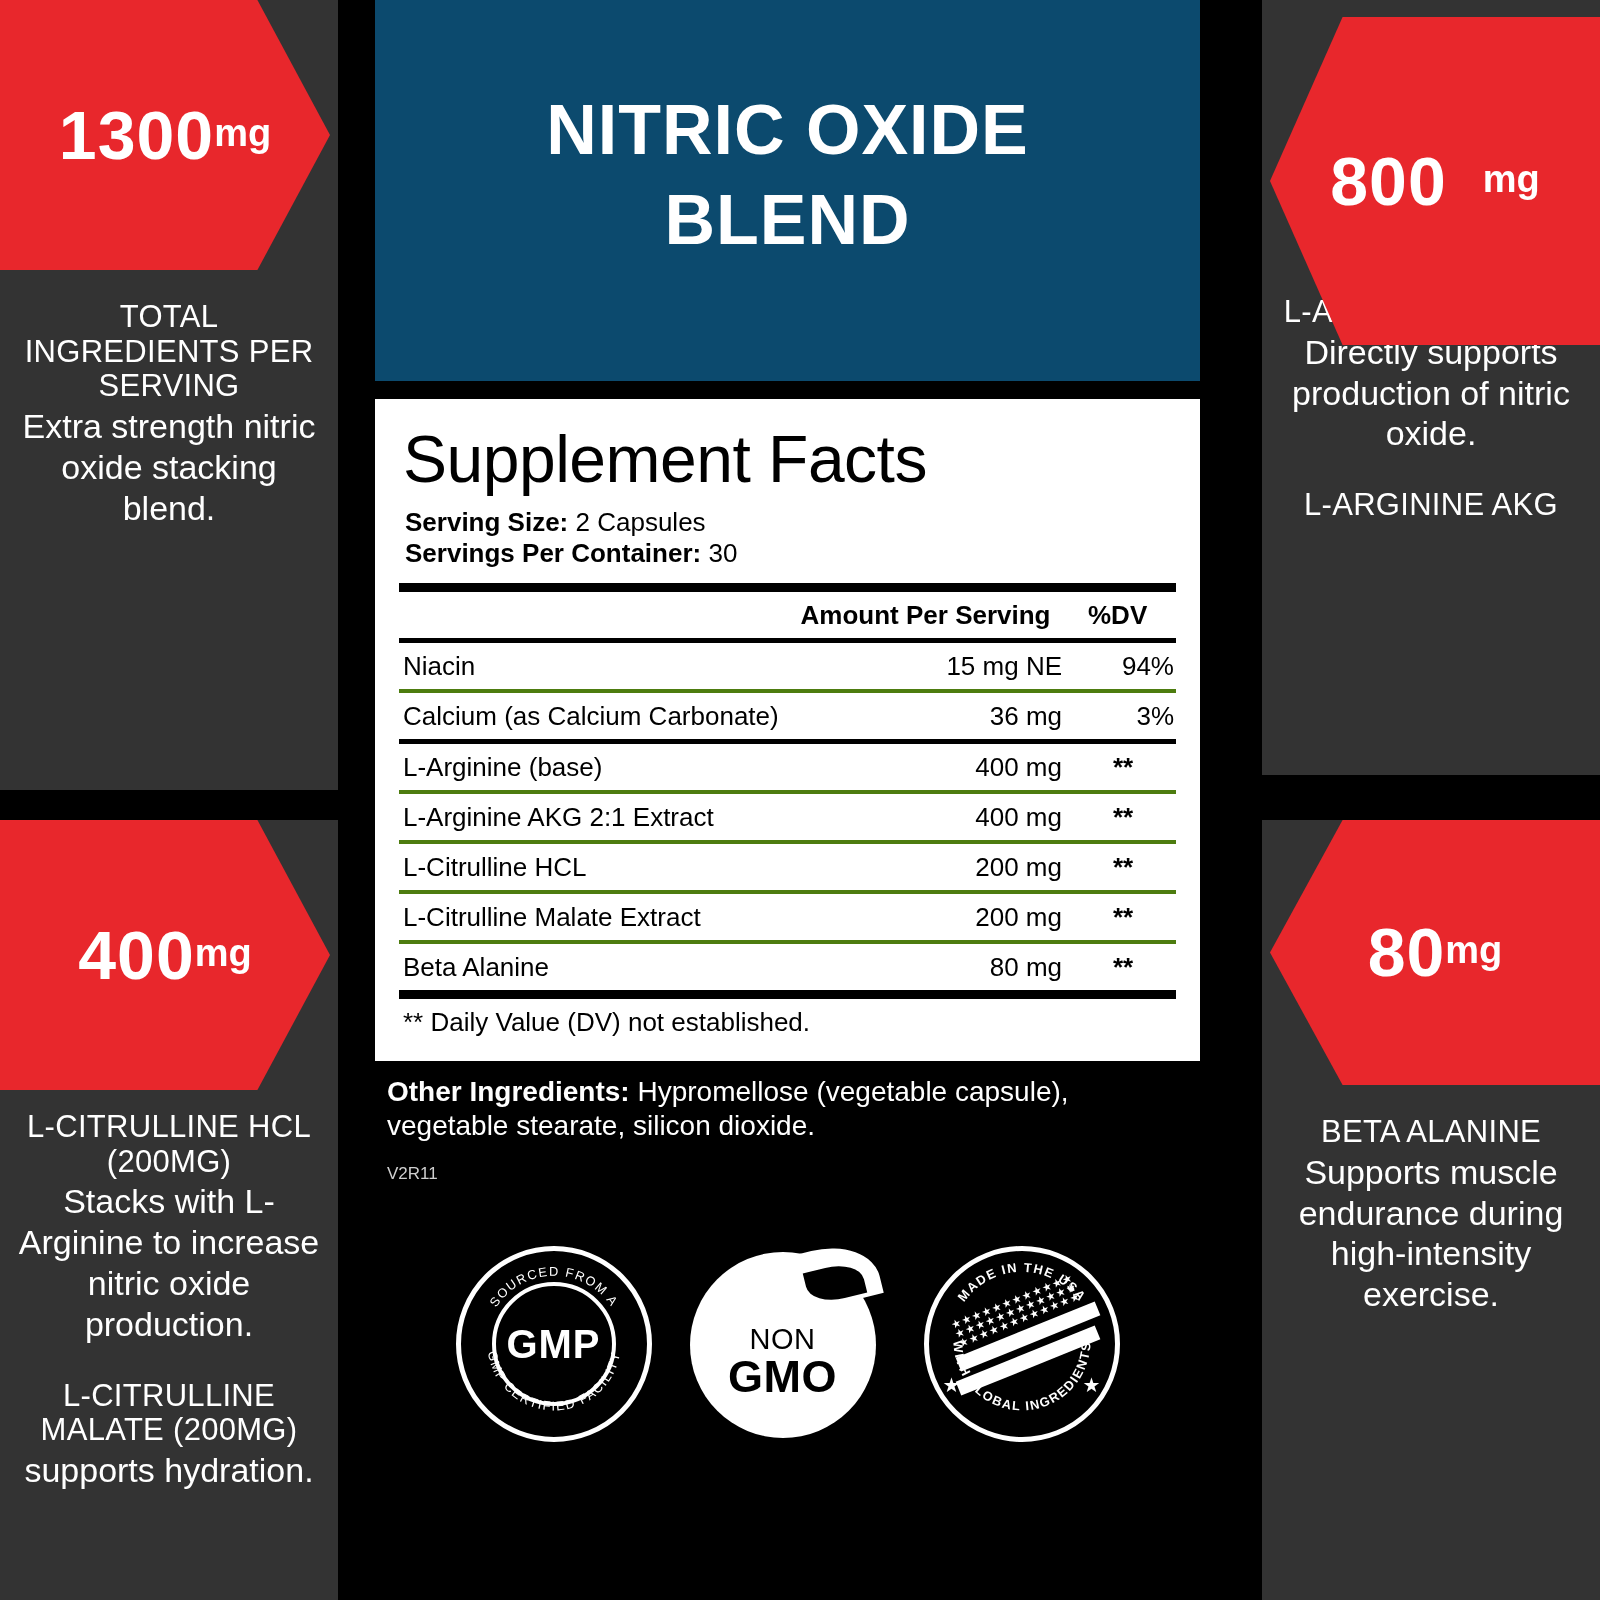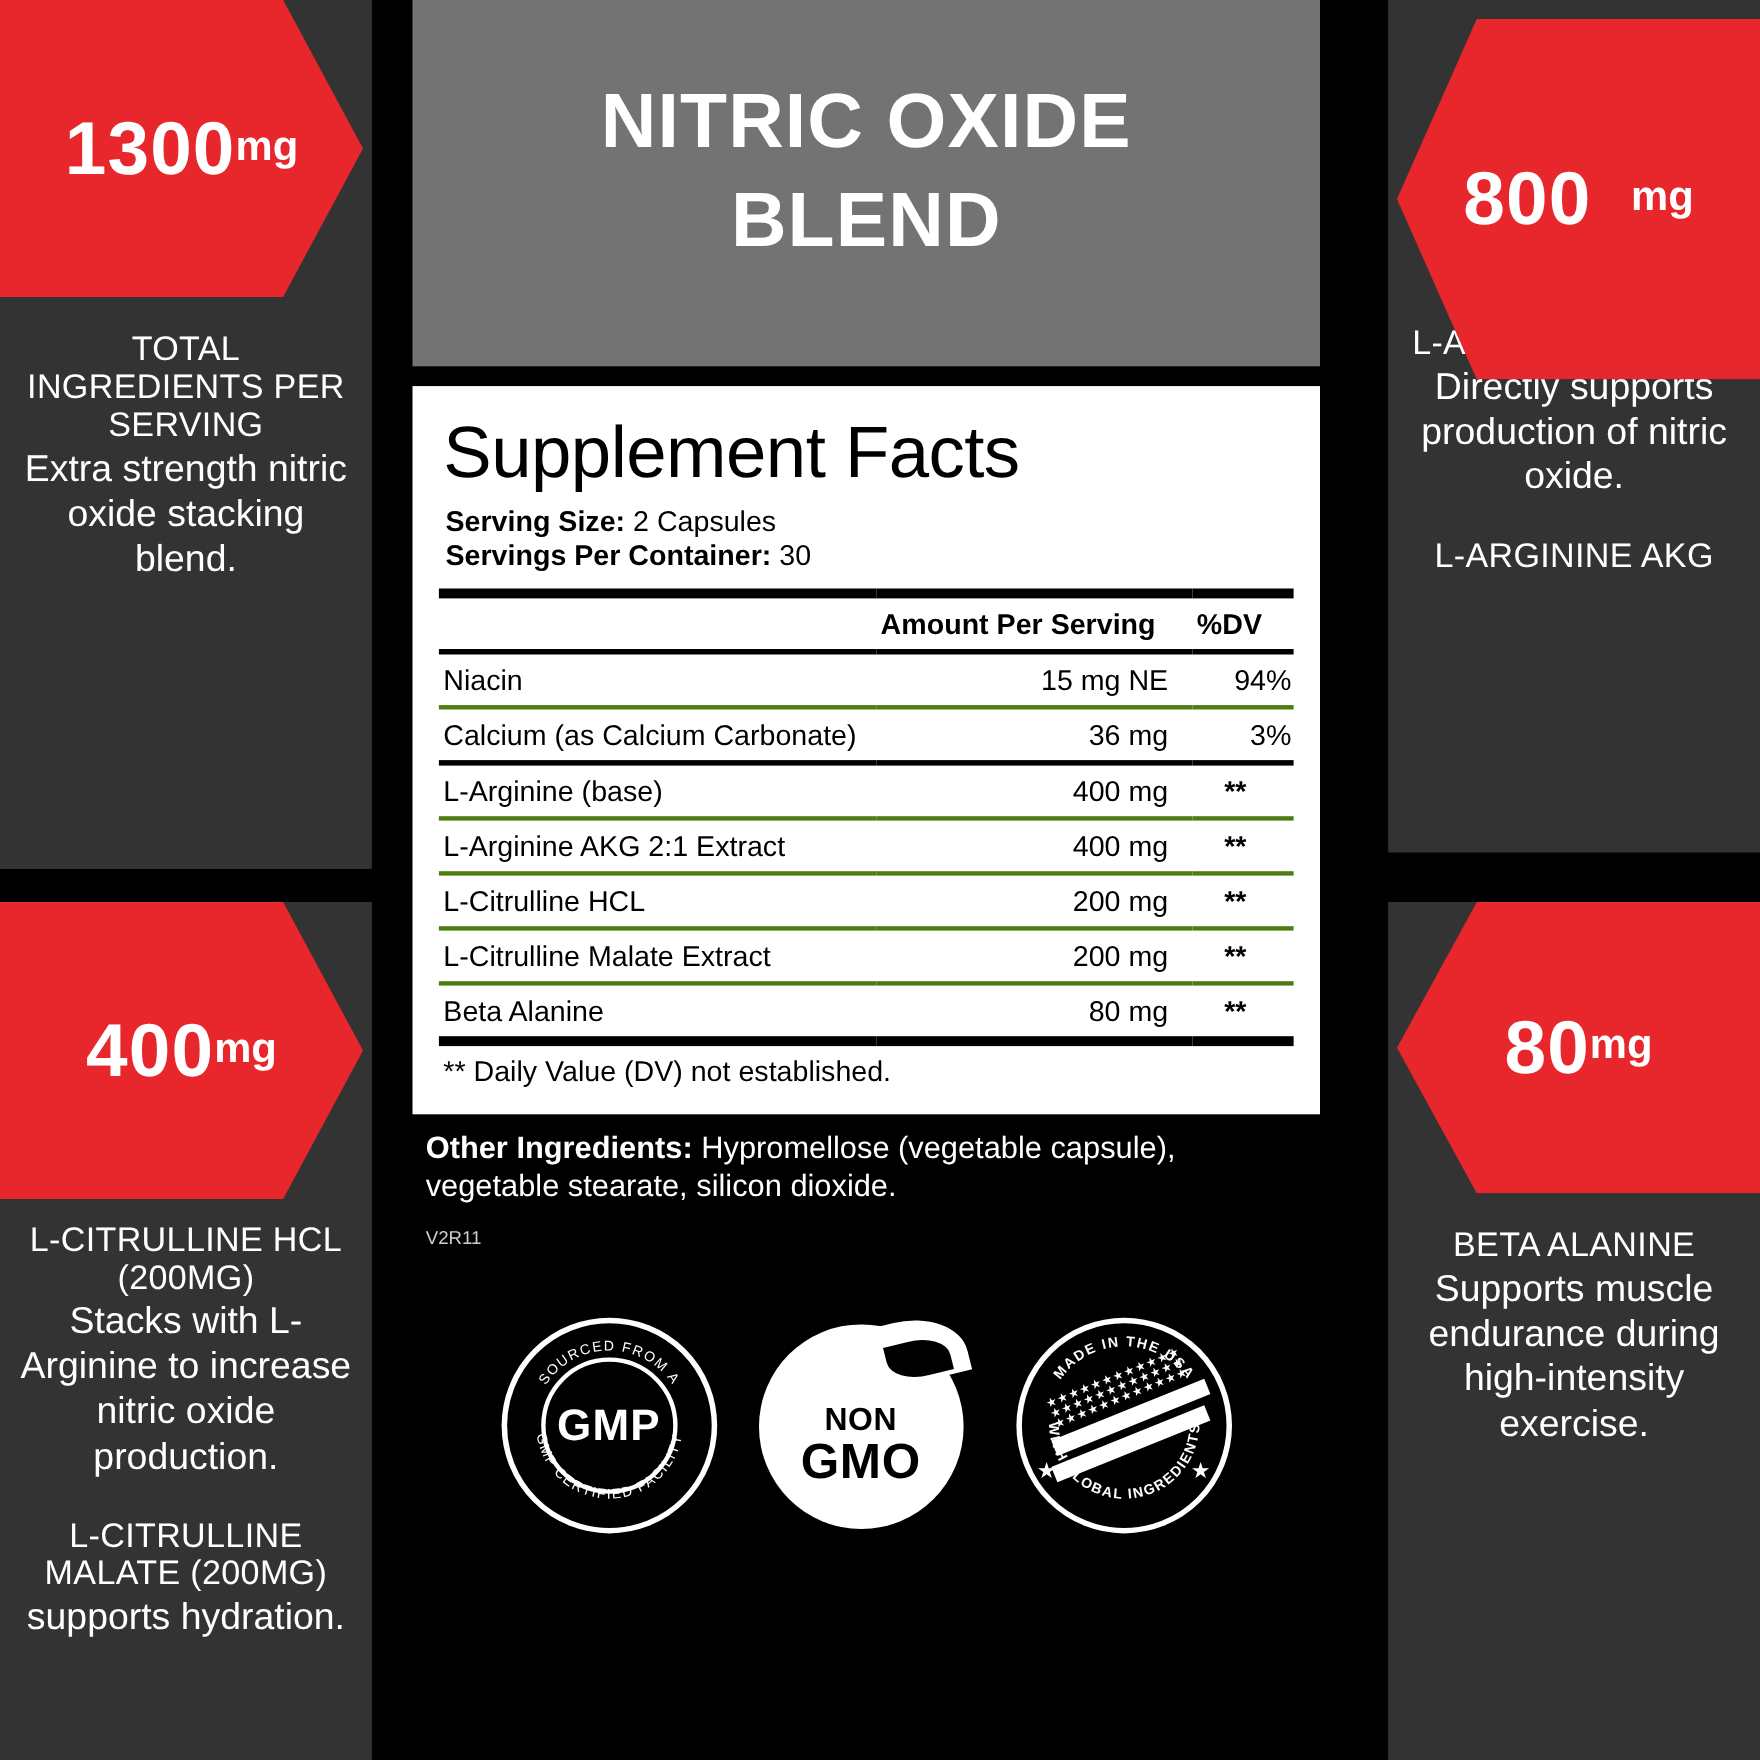--- a/index.html
+++ b/index.html
@@ -72,25 +72,25 @@
 
   
   .center {
     position: absolute;
     left: 375px;
     top: 0;
     width: 825px;
   }
 
   .title-block {
-    background: #737373;
+    background: #0c4a6e;
     color: #fff;
     text-align: center;
-    height: 333px;
-    padding-top: 66px;
+    height: 381px;
+    padding-top: 86px;
   }
   .title-block .t1, .title-block .t2 {
     font-size: 70px;
     font-weight: bold;
     letter-spacing: 1px;
     line-height: 1.28;
   }
 
   .facts {
     background: #fff;
@@ -159,21 +159,21 @@
   .arc-text text { fill: #fff; font-size: 13.5px; font-family: "Liberation Sans", sans-serif; letter-spacing: 1.6px; }
 
   .gmo-circle {
     width: 186px; height: 186px; border-radius: 50%;
     background: #fff;
     display: flex; flex-direction: column; align-items: center; justify-content: center;
     color: #000;
     margin-top: 6px;
     position: relative;
   }
-  .gmo-circle .l1 { font-size: 29px; font-weight: bold; letter-spacing: 0.5px; margin-top: 32px; }
+  .gmo-circle .l1 { font-size: 29px; font-weight: normal; letter-spacing: 0.5px; margin-top: 32px; }
   .gmo-circle .l2 { font-size: 45px; font-weight: bold; letter-spacing: 0.5px; line-height: 0.95; }
   .leaf {
     position: absolute; top: -6px; right: -2px;
     width: 86px; height: 58px;
     background: #fff;
     border-radius: 0 70% 0 70%;
     transform: rotate(-14deg);
   }
   .leaf-notch {
     position: absolute; top: 14px; right: 12px;

